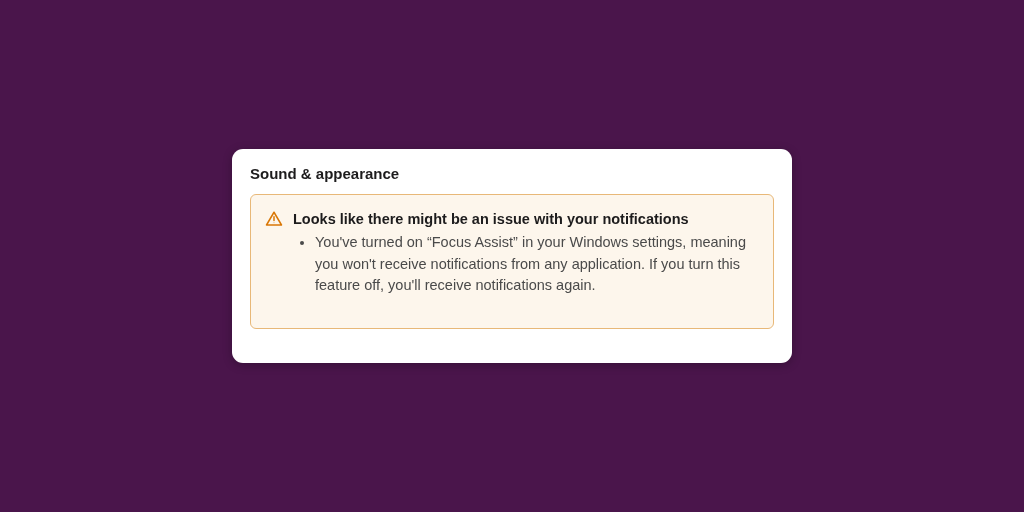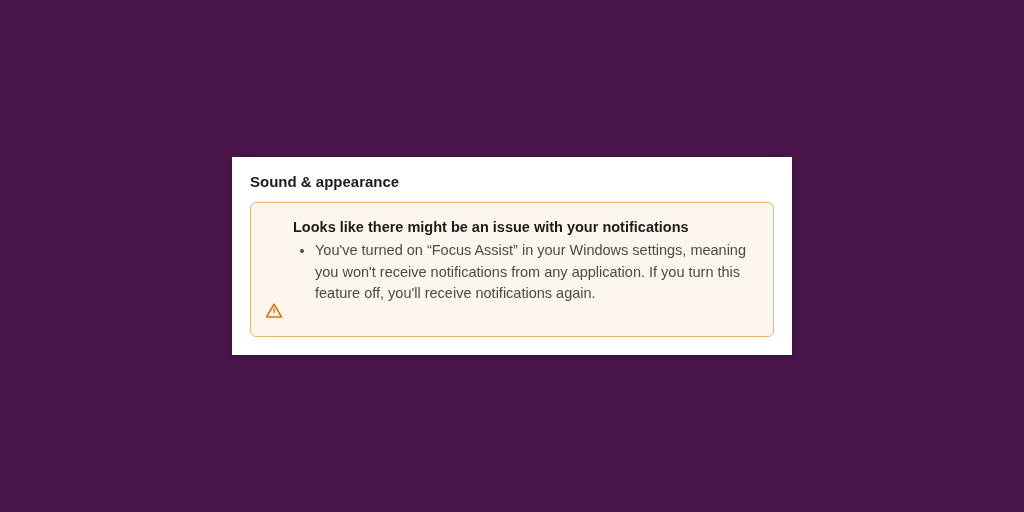--- a/index.html
+++ b/index.html
@@ -8,37 +8,37 @@
       background: #4a154b;
       display: flex;
       align-items: center;
       justify-content: center;
       font-family: -apple-system, BlinkMacSystemFont, "Segoe UI", "Helvetica Neue", Arial, sans-serif;
       color: #1d1c1d;
     }
     .panel {
       background: #ffffff;
       width: 560px;
-      padding: 16px 18px 18px 18px;
+      padding: 16px 18px 34px 18px;
       box-shadow: 0 2px 10px rgba(0,0,0,0.25);
+      border-radius: 11px;
     }
     .panel-title {
       font-size: 15px;
       font-weight: 700;
       color: #1d1c1d;
       margin-bottom: 12px;
     }
     .alert {
       background: #fdf6ec;
       border: 1px solid #e8b878;
       border-radius: 6px;
       padding: 14px 16px 16px 14px;
       display: flex;
       gap: 10px;
-      align-items: flex-end;
     }
     .alert-icon {
       flex: 0 0 auto;
       width: 18px;
       height: 18px;
       margin-top: 1px;
     }
     .alert-body {
       flex: 1 1 auto;
       color: #3f3e40;

